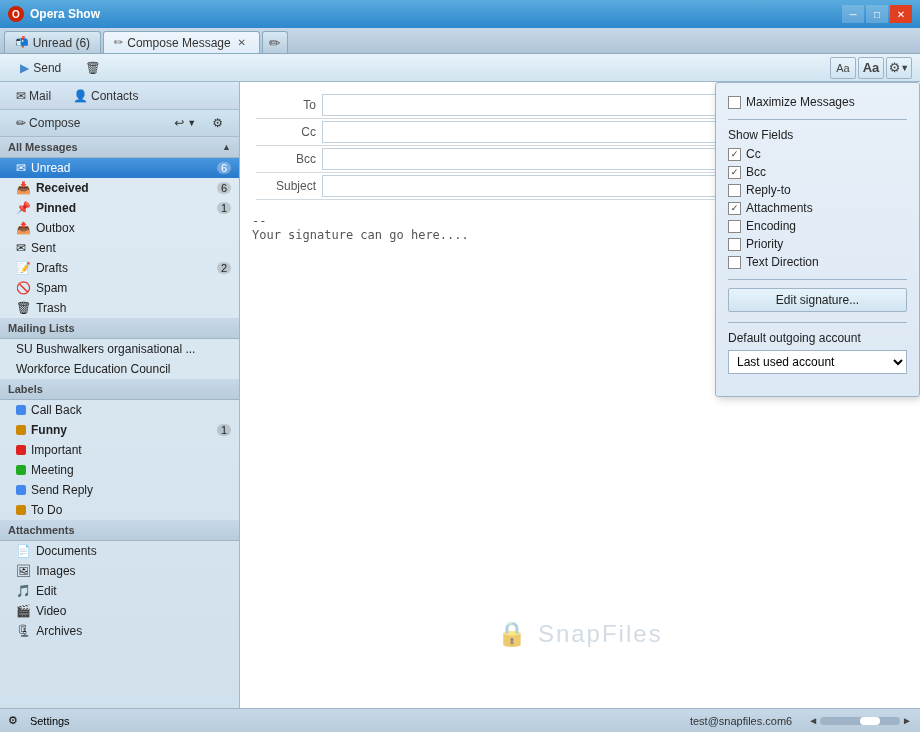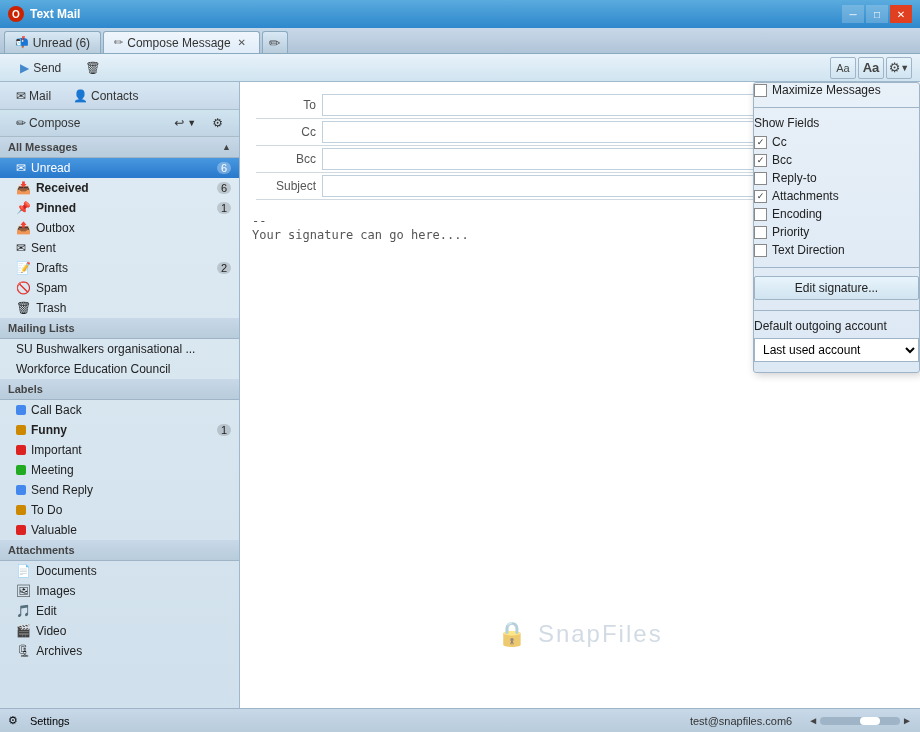--- a/index.html
+++ b/index.html
@@ -240,24 +240,25 @@
       transform: translateX(-50%);
       font-size: 22px; color: rgba(150,170,190,0.5);
       pointer-events: none;
       white-space: nowrap;
     }
 
     
     #popover-panel {
       position: absolute;
       right: 0; top: 0;
-      width: 167px;
+      width: 205px;
       background: linear-gradient(to bottom, #e8f0f8, #dce8f4);
       border: 1px solid #a0b4c8;
       border-radius: 3px;
+      padding: 12px;
       box-shadow: 2px 2px 8px rgba(0,0,0,0.2);
       z-index: 100;
     }
 
     .popover-section { margin-bottom: 10px; }
     .popover-divider {
       height: 1px; background: #a0b4c8; margin: 8px 0;
     }
     .popover-row {
       display: flex; align-items: center; gap: 5px; margin-bottom: 4px;
@@ -301,21 +302,21 @@
 
     #all-content {
       display: flex; flex-direction: column; height: calc(732px - 54px);
     }
   </style>
 </head>
 <body>
 
 <div id="title-bar">
   <div class="title-icon">O</div>
-  <span class="title-text">Text Mail</span>
+  <span class="title-text">Opera Show</span>
   <div class="win-controls">
     <button class="win-btn">─</button>
     <button class="win-btn">□</button>
     <button class="win-btn close">✕</button>
   </div>
 </div>
 
 <div id="tab-bar">
   <div class="tab">
     <span class="tab-icon">📬</span>
@@ -455,24 +456,20 @@
         <span class="item-label">Meeting</span>
       </div>
       <div class="sidebar-item">
         <div class="label-dot" style="background:#4488ee;"></div>
         <span class="item-label">Send Reply</span>
       </div>
       <div class="sidebar-item">
         <div class="label-dot" style="background:#cc8800;"></div>
         <span class="item-label">To Do</span>
       </div>
-      <div class="sidebar-item">
-        <div class="label-dot" style="background:#dd2222;"></div>
-        <span class="item-label">Valuable</span>
-      </div>
 
       <div class="sidebar-section-header">
         <span>Attachments</span>
       </div>
       <div class="sidebar-item">
         <span class="item-icon">📄</span>
         <span class="item-label">Documents</span>
       </div>
       <div class="sidebar-item">
         <span class="item-icon">🖼</span>

